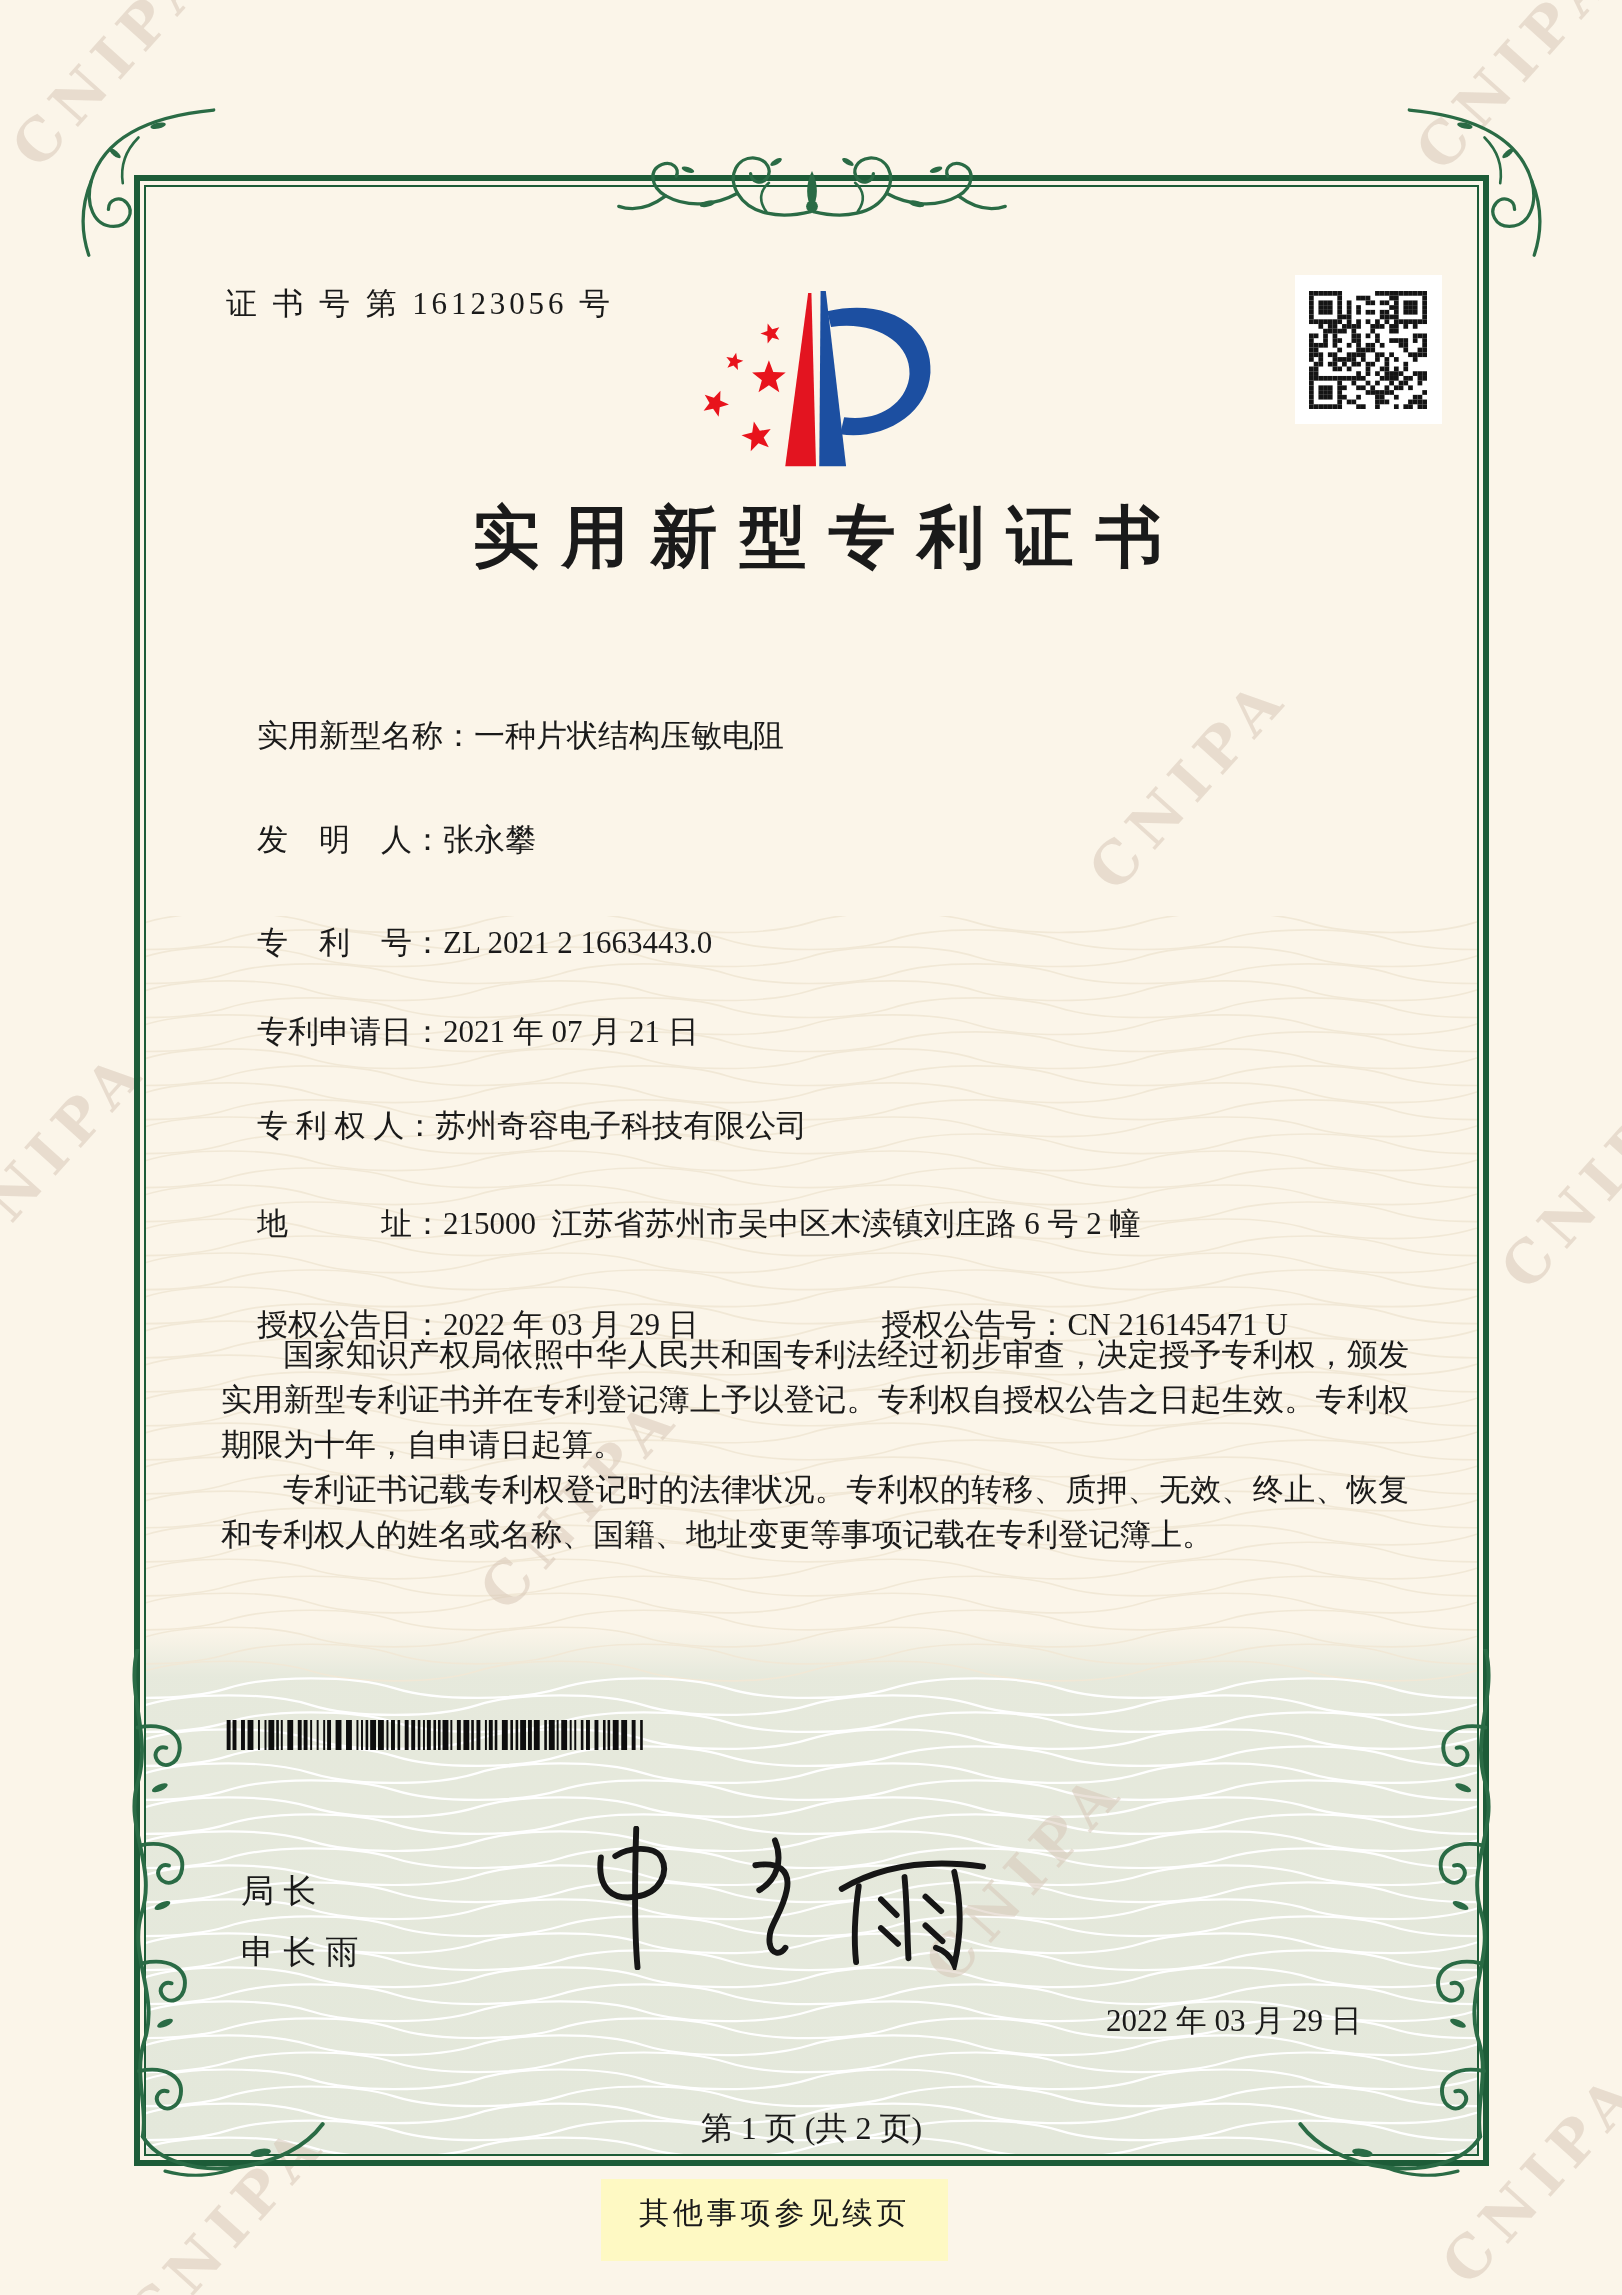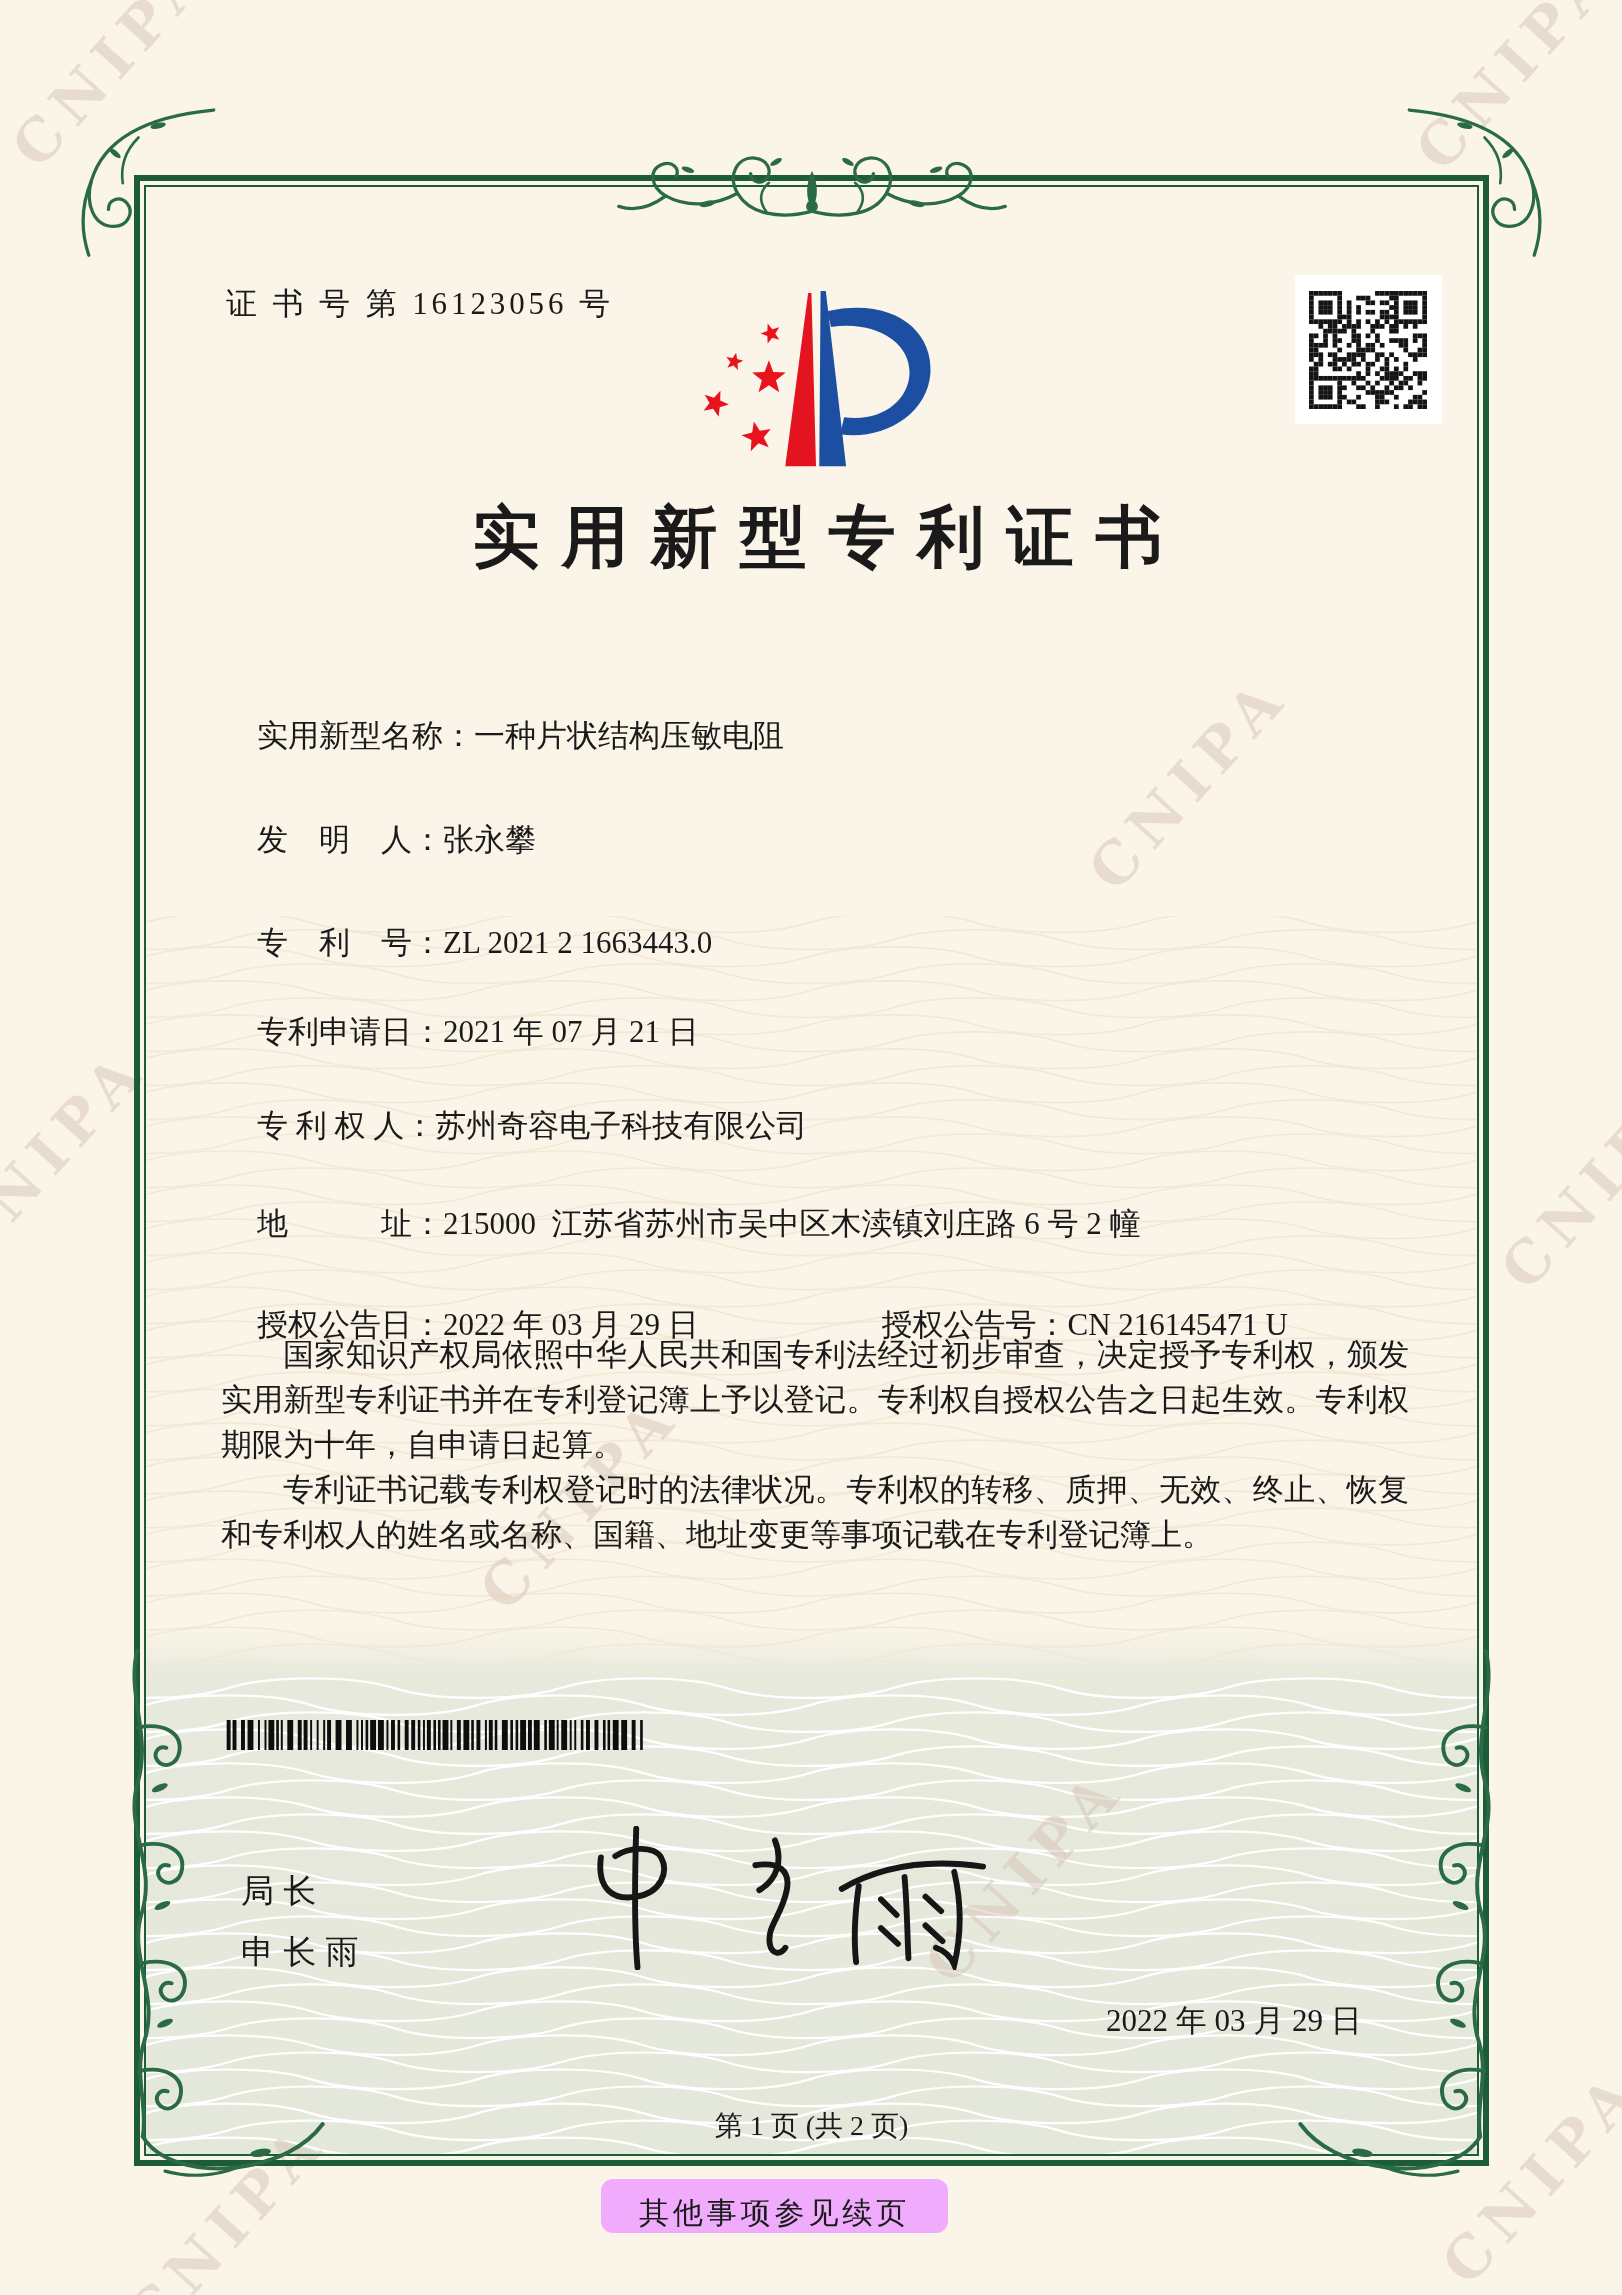--- a/index.html
+++ b/index.html
@@ -22,22 +22,22 @@
   .paras{left:221px;top:1332px;width:1188px;font-size:31px;line-height:45px;text-align:justify;}
   .paras p{margin:0;text-indent:62px;}
   .qrbox{position:absolute;left:1295px;top:275px;width:147px;height:149px;background:#ffffff;z-index:4;}
   #qr{position:absolute;left:1309px;top:291px;z-index:5;}
   #barcode{position:absolute;left:226px;top:1720px;z-index:4;}
   #logo{position:absolute;left:687px;top:255px;z-index:4;}
   .signer{left:241px;font-family:"Liberation Sans","DejaVu Sans",sans-serif;font-weight:normal;
           font-size:33px;letter-spacing:9.2px;}
   #signature{position:absolute;left:559px;top:1826px;z-index:5;}
   .date{left:1106px;top:2000px;font-size:31px;white-space:pre;}
-  .pageinfo{left:0;right:0;top:2107px;text-align:center;font-size:28px;white-space:pre;font-family:Liberation Serif, serif;}
-  .footbox{position:absolute;left:601px;top:2179px;width:347px;height:54px;background:#f0abfc;z-index:4;border-radius:12px;}
+  .pageinfo{left:0;right:0;top:2107px;text-align:center;font-size:32px;white-space:pre;font-family:Liberation Serif, serif;}
+  .footbox{position:absolute;left:601px;top:2179px;width:347px;height:82px;background:#fef9c3;z-index:4;}
   .footnote{position:absolute;left:0;right:0;top:14.4px;text-align:center;font-size:30px;letter-spacing:3.9px;}
 </style>
 </head>
 <body>
 
 <div class="page">
 
   <svg id="waves" width="1332" height="1238" viewBox="0 0 2036 1892">
       <defs>
         <linearGradient id="wg" x1="0" y1="0" x2="0" y2="1">

